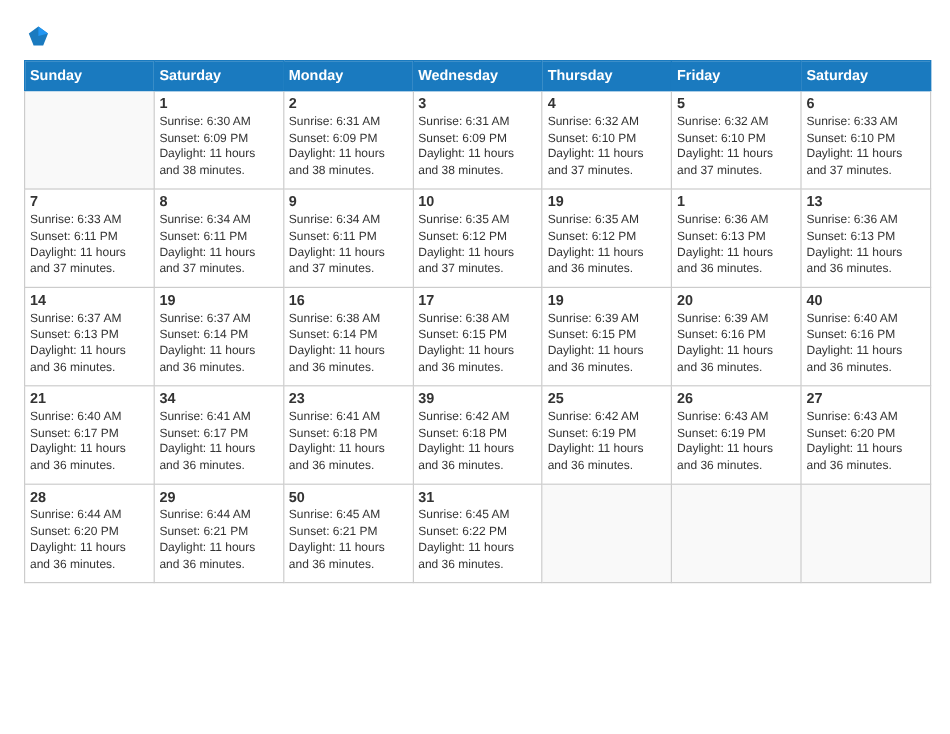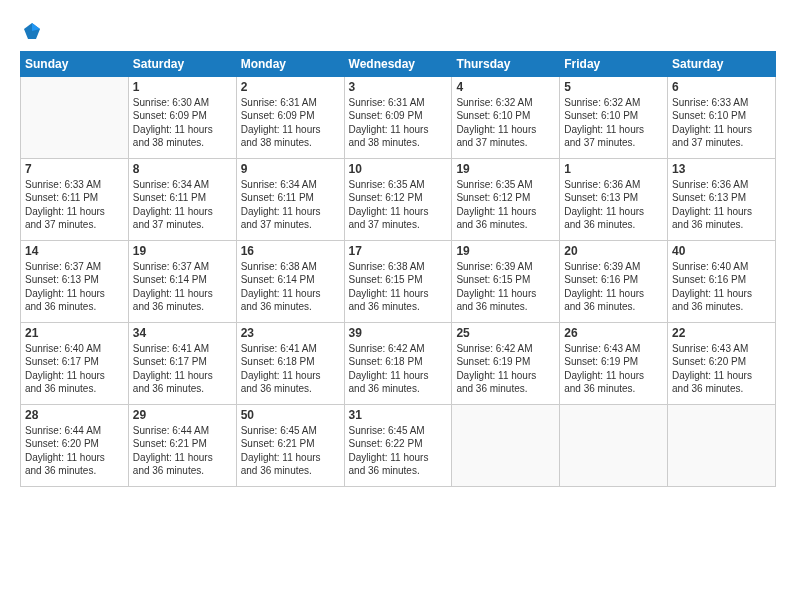--- a/index.html
+++ b/index.html
@@ -218,21 +218,21 @@
           </td>
           <td>
             <span class="day-num">25</span>
             <div class="cell-detail"><span>Sunrise: 6:42 AM</span><br><span>Sunset: 6:19 PM</span><br><span>Daylight: 11 hours and 36 minutes.</span></div>
           </td>
           <td>
             <span class="day-num">26</span>
             <div class="cell-detail"><span>Sunrise: 6:43 AM</span><br><span>Sunset: 6:19 PM</span><br><span>Daylight: 11 hours and 36 minutes.</span></div>
           </td>
           <td>
-            <span class="day-num">22</span>
+            <span class="day-num">27</span>
             <div class="cell-detail"><span>Sunrise: 6:43 AM</span><br><span>Sunset: 6:20 PM</span><br><span>Daylight: 11 hours and 36 minutes.</span></div>
           </td>
         </tr>
         <tr>
           <td>
             <span class="day-num">28</span>
             <div class="cell-detail"><span>Sunrise: 6:44 AM</span><br><span>Sunset: 6:20 PM</span><br><span>Daylight: 11 hours and 36 minutes.</span></div>
           </td>
           <td>
             <span class="day-num">29</span>

